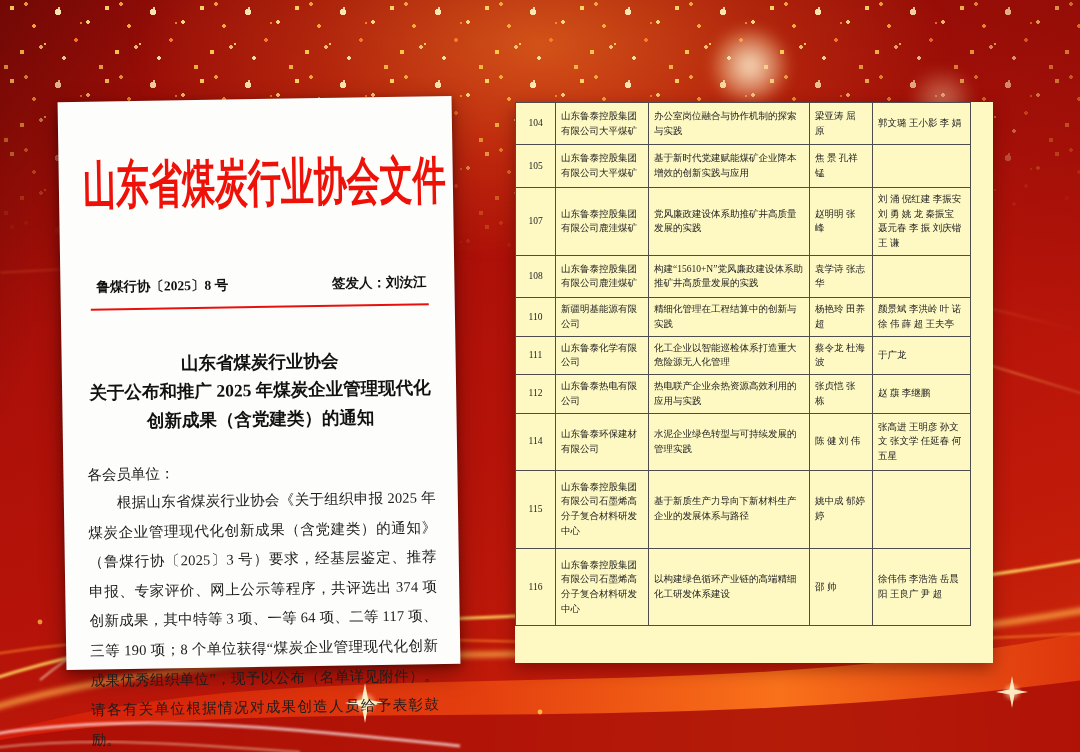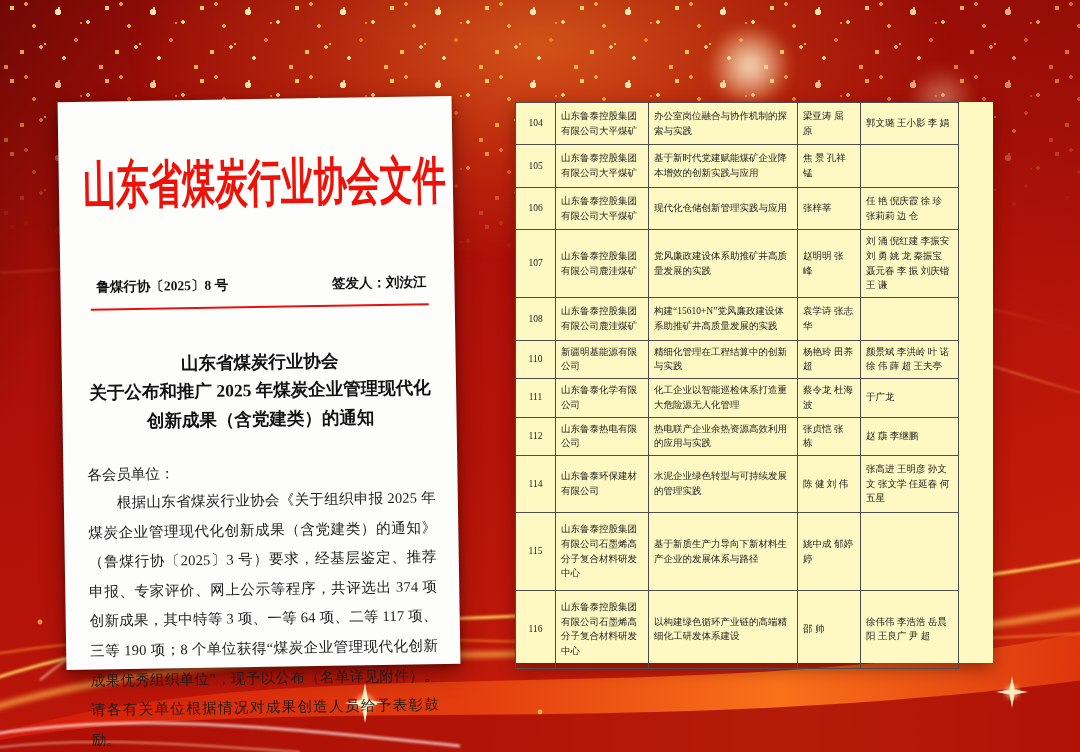--- a/index.html
+++ b/index.html
@@ -88,21 +88,21 @@
     box-shadow:0 6px 16px rgba(60,2,0,.45);
     padding:0 0 0 0;
   }
   table.results { border-collapse:collapse; width:443px; table-layout:fixed; }
   table.results td {
     border:1px solid #4d4d4d; font-size:9.5px; line-height:1.55;
     padding:4px 5px; color:#222; vertical-align:middle; word-break:break-all;
   }
   td.c-no      { width:40px;  text-align:center; font-family:"Liberation Serif", serif; }
   td.c-company { width:93px;  }
-  td.c-project { width:149px; }
+  td.c-project { width:161px; }
   td.c-a1      { width:63px;  }
   td.c-a2      { width:98px;  }
   tr.tall td   { padding-top:9px; padding-bottom:9px; }
   tr.mid td    { padding-top:6px; padding-bottom:6px; }
 </style>
 </head>
 <body>
 
 <div class="glow-top"></div>
 <div class="confetti"></div>
@@ -180,27 +180,20 @@
   </tr>
 
   <tr class="mid">
     <td class="c-no">105</td>
     <td class="c-company">山东鲁泰控股集团有限公司大平煤矿</td>
     <td class="c-project">基于新时代党建赋能煤矿企业降本增效的创新实践与应用</td>
     <td class="c-a1">焦 景 孔祥锰</td>
     <td class="c-a2"></td>
   </tr>
 
-  <tr class="mid">
-    <td class="c-no">106</td>
-    <td class="c-company">山东鲁泰控股集团有限公司大平煤矿</td>
-    <td class="c-project">现代化仓储创新管理实践与应用</td>
-    <td class="c-a1">张梓莘</td>
-    <td class="c-a2">任 艳 倪庆霞 徐 珍 张莉莉 边 仓</td>
-  </tr>
 
   <tr>
     <td class="c-no">107</td>
     <td class="c-company">山东鲁泰控股集团有限公司鹿洼煤矿</td>
     <td class="c-project">党风廉政建设体系助推矿井高质量发展的实践</td>
     <td class="c-a1">赵明明 张 峰</td>
     <td class="c-a2">刘 涌 倪红建 李振安 刘 勇 姚 龙 秦振宝 聂元春 李 振 刘庆锴 王 谦</td>
   </tr>
 
   <tr class="mid">

